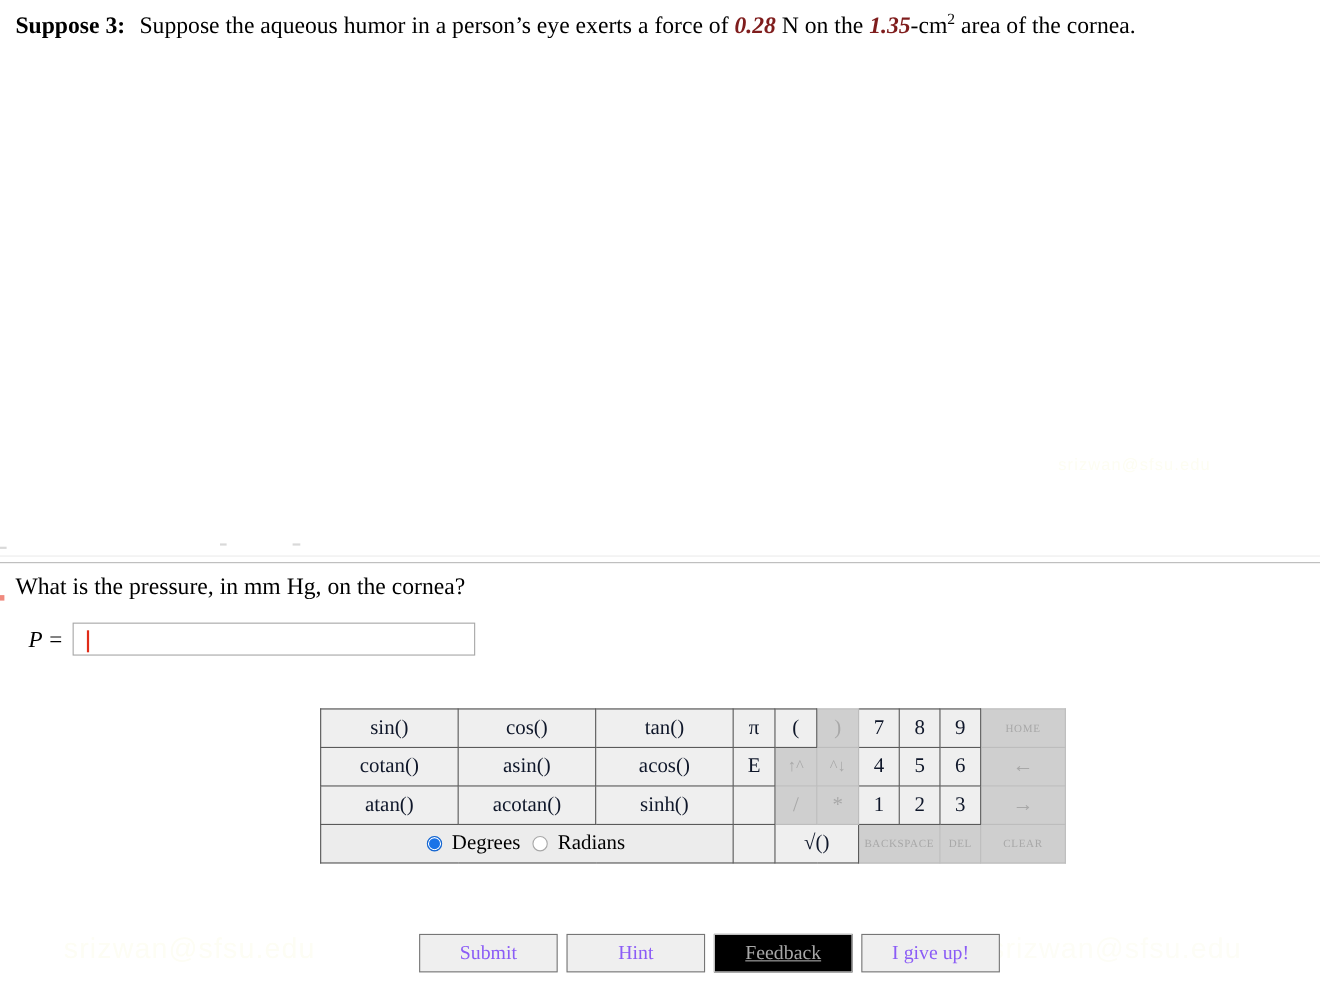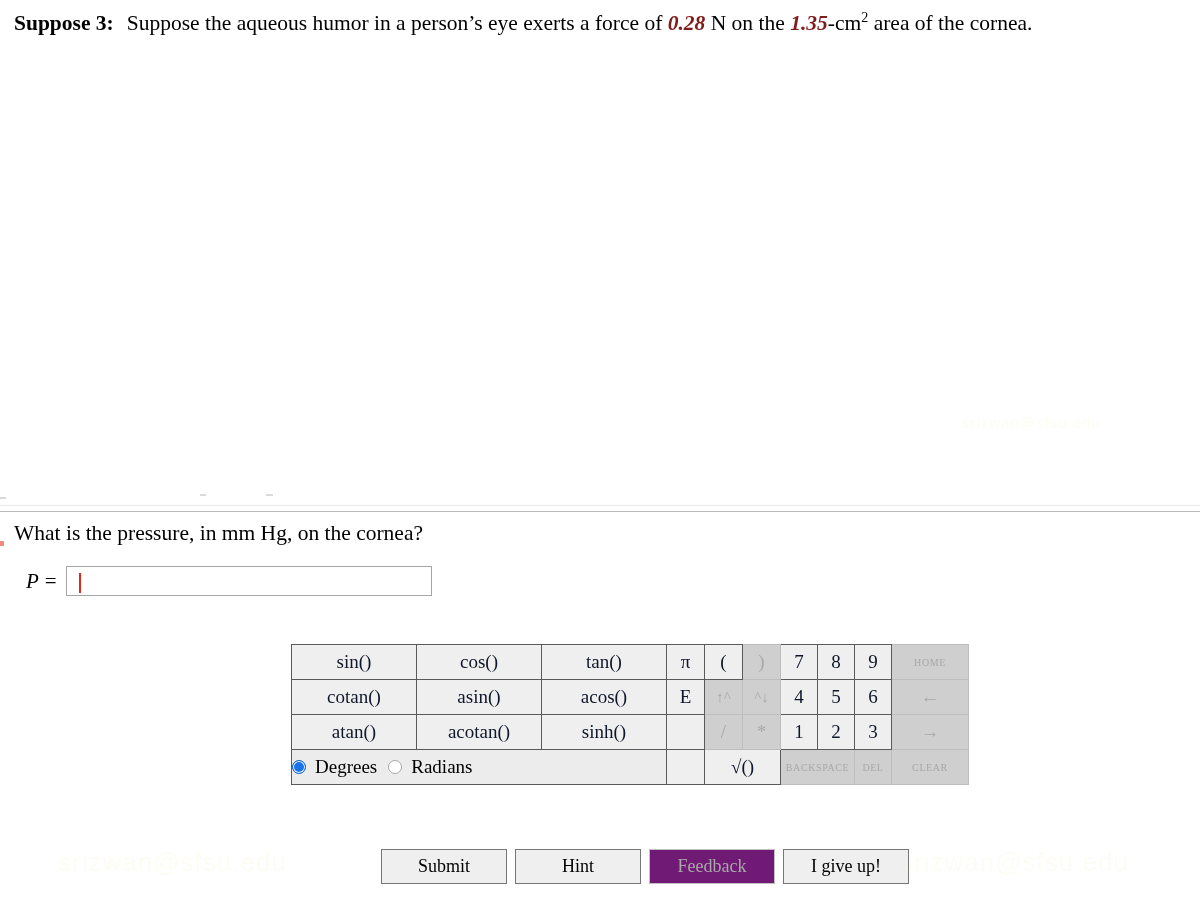--- a/index.html
+++ b/index.html
@@ -195,21 +195,21 @@
   }
 
   .mode-cell {
     background: #ececec;
     font-size: 19px;
     height: 32px;
   }
   .mode-inner {
     display: flex;
     align-items: center;
-    justify-content: flex-start;
+    justify-content: center;
     gap: 9px;
   }
   .radio {
     width: 14px;
     height: 14px;
     border-radius: 50%;
     display: inline-block;
     box-sizing: border-box;
     position: relative;
   }
@@ -241,28 +241,29 @@
     gap: 8px;
   }
   .action-btn {
     width: 126px;
     height: 35px;
     box-sizing: border-box;
     border: 1px solid #767676;
     background: #efefef;
     font-family: "Liberation Serif", serif;
     font-size: 18px;
-    color: #000000;
+    color: #8b5cf6;
     cursor: pointer;
   }
   .action-btn.dis {
-    background: #701a75;
+    background: #000000;
     border-color: #c0c0c0;
     color: #a8a8a8;
     cursor: default;
+    text-decoration: underline;
   }
 </style>
 </head>
 <body>
 
 <div class="problem-line">
   <span class="problem-label">Suppose 3:</span><span class="problem-gap"></span><span>Suppose the aqueous humor in a person’s eye exerts a force of</span>
   <span class="val">0.28</span>
   <span>N on the</span>
   <span class="val">1.35</span><span>-cm</span><sup class="sq">2</sup>

